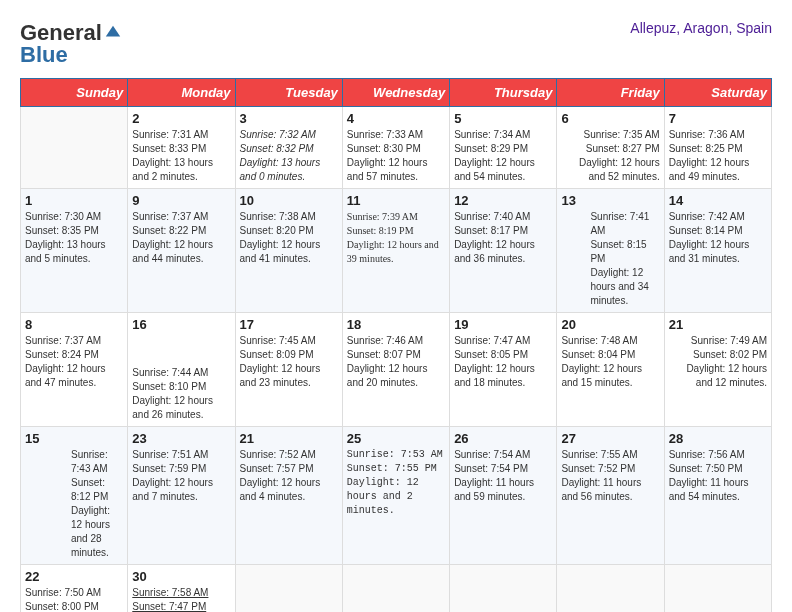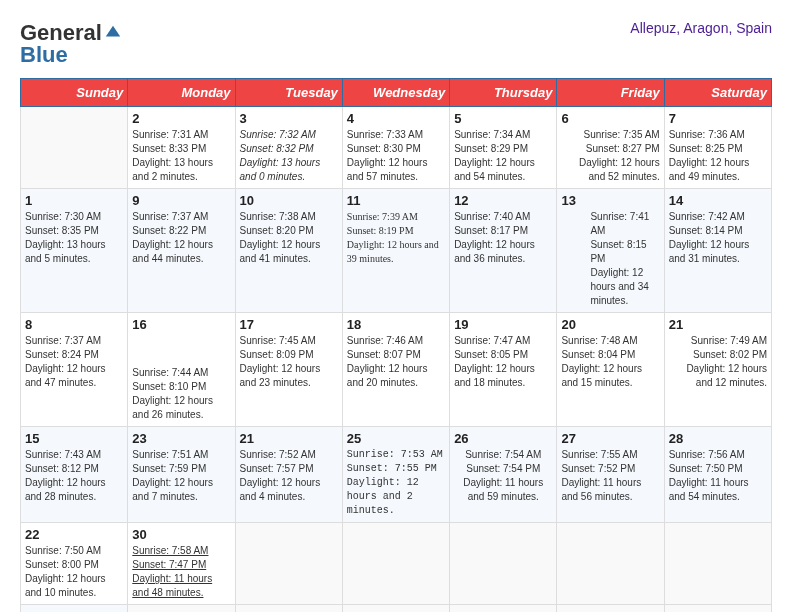--- a/index.html
+++ b/index.html
@@ -241,21 +241,21 @@
         <td>
           <span class="day-num">21</span>
           <div class="day-info" style="white-space: pre-line; text-align: right;">Sunrise: 7:49 AM
 Sunset: 8:02 PM
 Daylight: 12 hours and 12 minutes.</div>
         </td>
       </tr>
       <tr>
         <td>
           <span class="day-num">15</span>
-          <div class="day-info" style="white-space: pre-line;">Sunrise: 7:43 AM
+          <div class="day-info" style="white-space: pre-line; margin-left: 46px;">Sunrise: 7:43 AM
 Sunset: 8:12 PM
 Daylight: 12 hours and 28 minutes.</div>
         </td>
         <td>
           <span class="day-num">23</span>
           <div class="day-info" style="white-space: pre-line;">Sunrise: 7:51 AM
 Sunset: 7:59 PM
 Daylight: 12 hours and 7 minutes.</div>
         </td>
         <td>
@@ -265,21 +265,21 @@
 Daylight: 12 hours and 4 minutes.</div>
         </td>
         <td>
           <span class="day-num">25</span>
           <div class="day-info" style="white-space: pre-line; font-family: Liberation Mono, monospace;">Sunrise: 7:53 AM
 Sunset: 7:55 PM
 Daylight: 12 hours and 2 minutes.</div>
         </td>
         <td>
           <span class="day-num">26</span>
-          <div class="day-info" style="white-space: pre-line; text-align: center;">Sunrise: 7:54 AM
+          <div class="day-info" style="white-space: pre-line;">Sunrise: 7:54 AM
 Sunset: 7:54 PM
 Daylight: 11 hours and 59 minutes.</div>
         </td>
         <td>
           <span class="day-num">27</span>
           <div class="day-info" style="white-space: pre-line;">Sunrise: 7:55 AM
 Sunset: 7:52 PM
 Daylight: 11 hours and 56 minutes.</div>
         </td>
         <td>

